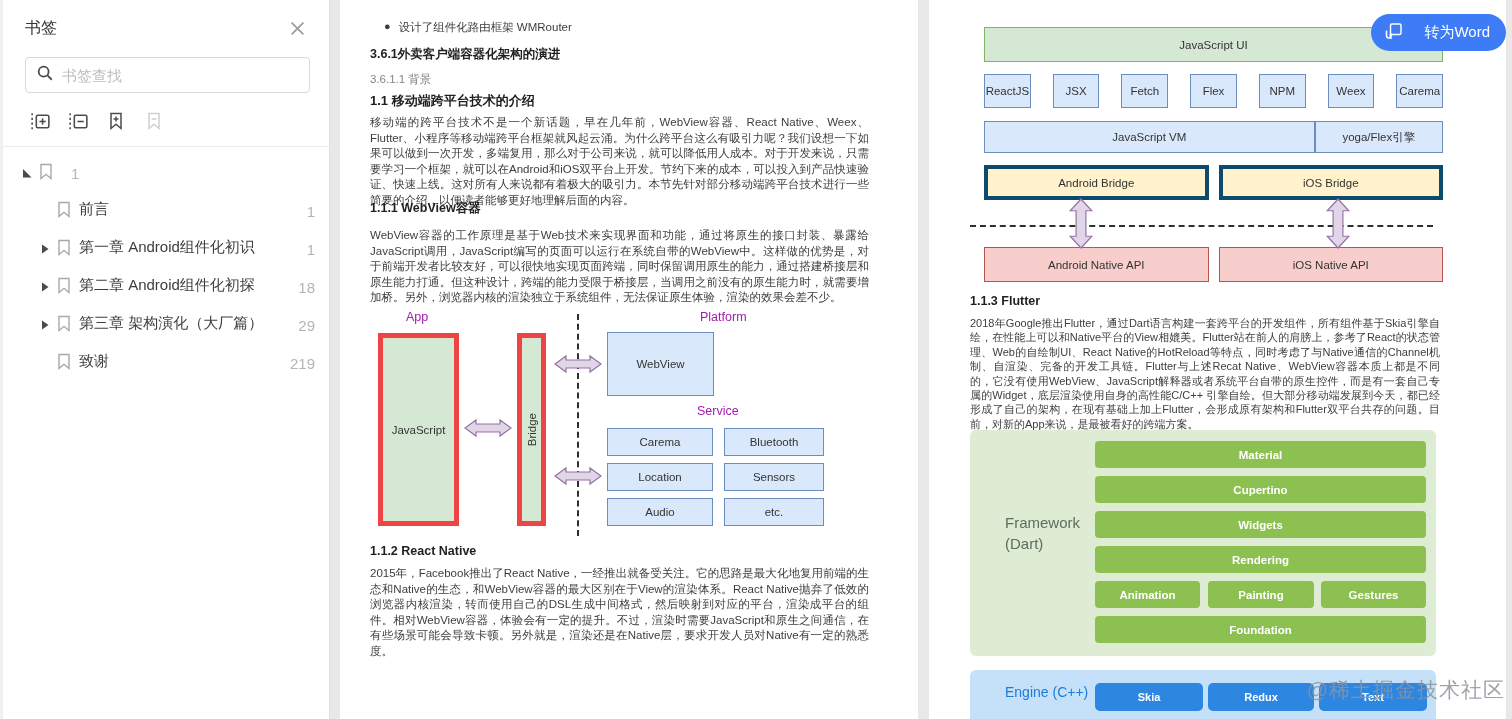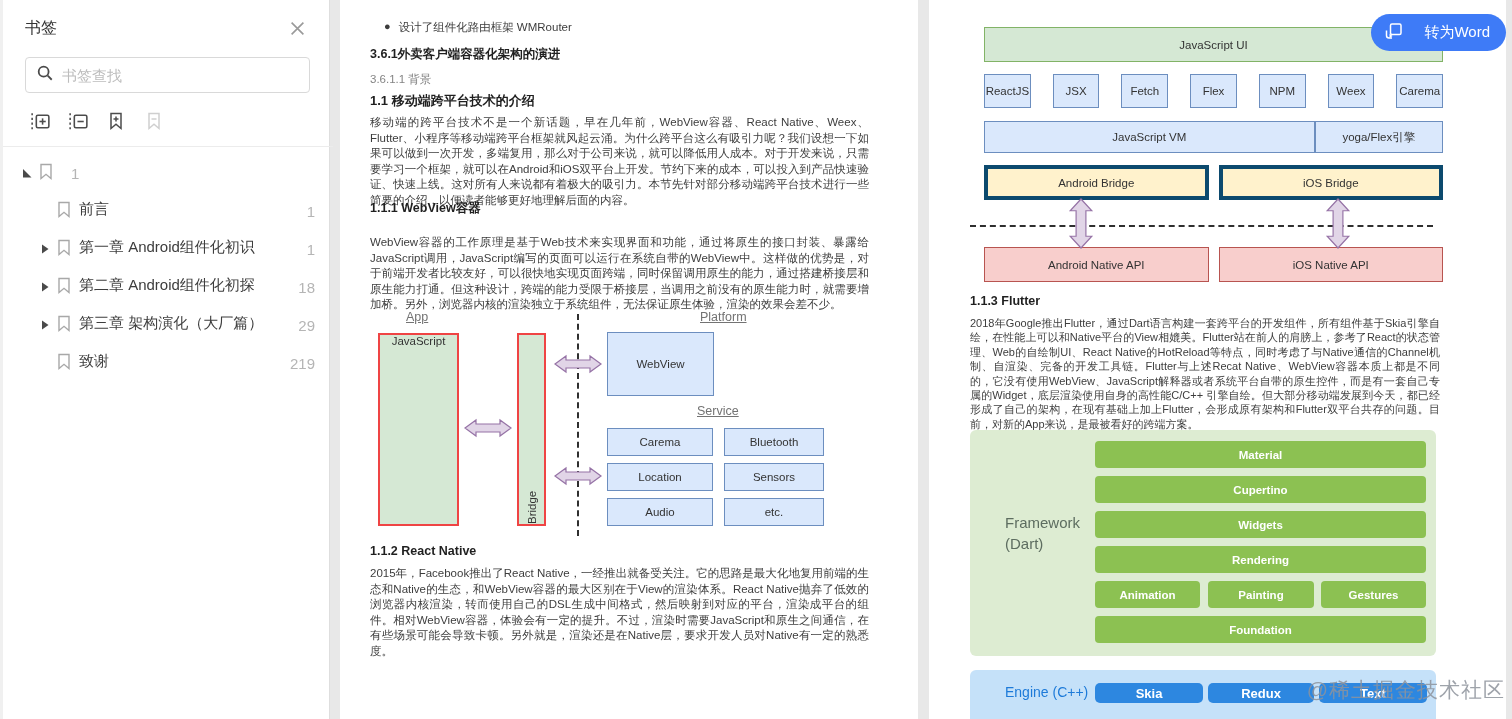--- a/index.html
+++ b/index.html
@@ -37,23 +37,23 @@
   .para { font-size:11.5px; line-height:15.5px; text-align:justify; }
   .para2 { font-size:11px; line-height:14.4px; text-align:justify; }
   .h-bold { font-size:12.5px; font-weight:bold; color:#1f1f1f; }
   .h-gray { font-size:11.5px; color:#848484; }
   .h-big { font-size:13px; font-weight:bold; color:#1f1f1f; }
   .bullet-row { display:flex; font-size:11.5px; color:#3d3d3d; }
   .bullet-row .dot { margin:0 8px 0 14px; font-size:11px; }
 
   
   .dgm1 { position:absolute; left:30px; top:308px; width:505px; height:236px; }
-  .d-label { position:absolute; font-size:12.5px; color:#737373;text-decoration:underline; }
-  .gbox { position:absolute; background:#d5e8d4; border:2px solid #ef4444; display:flex;
-          justify-content:center; font-size:11.5px; color:#333; }
+  .d-label { position:absolute; font-size:12.5px; color:#a21caf; }
+  .gbox { position:absolute; background:#d5e8d4; border:5px solid #ef4444; display:flex;
+          align-items:center; justify-content:center; font-size:11.5px; color:#333; }
   .bbox { position:absolute; background:#dae8fc; border:1px solid #6c8ebf; display:flex;
           align-items:center; justify-content:center; font-size:11.5px; color:#333; }
   .vtext { writing-mode:vertical-rl; transform:rotate(180deg); }
   .vdash { position:absolute; border-left:2px dashed #2f2f2f; }
   .arrow { position:absolute; }
 
   
   .rnd { position:absolute; left:41px; top:25px; width:463px; height:258px; }
   .rn-row { position:absolute; left:14px; width:459px; display:flex;align-items:flex-end; }
   .rn-cell { display:flex; align-items:center; justify-content:center; font-size:11.5px; color:#333; }
@@ -63,21 +63,21 @@
   .cell-red { background:#f8cecc; border:1px solid #b85450; }
   .rn-dash { position:absolute; left:0; top:200px; width:463px; border-top:2px dashed #2f2f2f; }
 
   
   .flutter { position:absolute; left:41px; top:430px; width:466px; height:226px; background:#ddecd2; border-radius:6px; }
   .fw-label { position:absolute; left:35px; top:82px; font-size:15px; line-height:21px; color:#5d6d60; }
   .fbar { position:absolute; height:27px; background:#8cc152; border-radius:4px; color:#fff; font-size:11.5px;
           font-weight:bold; display:flex; align-items:center; justify-content:center; }
   .engine { position:absolute; left:41px; top:670px; width:466px; height:90px; background:#c5e1f9; border-radius:6px; }
   .eng-label { position:absolute; left:35px; top:14px; font-size:14px; color:#1d7ad9; }
-  .ebar { position:absolute; top:13px; height:20px; background:#2d87e0; border-radius:5px; color:#fff; font-size:13px;
+  .ebar { position:absolute; top:13px; height:28px; background:#2d87e0; border-radius:5px; color:#fff; font-size:11px;
           font-weight:bold; display:flex; align-items:center; justify-content:center; }
 
   
   .convert-btn { position:absolute; top:14px; right:6px; height:37px; border-radius:19px; background:#3e7bf7;
                  color:#fff; font-size:15px; display:flex; align-items:center; gap:21px; padding:0 16px 0 13px;
                  z-index:40; cursor:pointer; }
   .watermark { position:absolute; top:676px; right:7px; font-size:21px; color:#8e939c; opacity:.85;
                letter-spacing:1px; z-index:50; pointer-events:none; }
 </style>
 </head>
@@ -227,21 +227,21 @@
 <section class="page page1">
   <div class="tblock bullet-row" style="top:20px">
     <span class="dot">●</span>
     <span>设计了组件化路由框架 WMRouter</span>
   </div>
   <div class="tblock h-bold" style="top:46px">3.6.1外卖客户端容器化架构的演进</div>
   <div class="tblock h-gray" style="top:72px">3.6.1.1 背景</div>
   <div class="tblock h-big" style="top:92px">1.1 移动端跨平台技术的介绍</div>
   <div class="tblock para" style="top:115px">移动端的跨平台技术不是一个新话题，早在几年前，WebView容器、React Native、Weex、Flutter、小程序等移动端跨平台框架就风起云涌。为什么跨平台这么有吸引力呢？我们设想一下如果可以做到一次开发，多端复用，那么对于公司来说，就可以降低用人成本。对于开发来说，只需要学习一个框架，就可以在Android和iOS双平台上开发。节约下来的成本，可以投入到产品快速验证、快速上线。这对所有人来说都有着极大的吸引力。本节先针对部分移动端跨平台技术进行一些简要的介绍，以便读者能够更好地理解后面的内容。</div>
   <div class="tblock h-bold" style="top:200px">1.1.1 WebView容器</div>
-  <div class="tblock para" style="top:235px">WebView容器的工作原理是基于Web技术来实现界面和功能，通过将原生的接口封装、暴露给JavaScript调用，JavaScript编写的页面可以运行在系统自带的WebView中。这样做的优势是，对于前端开发者比较友好，可以很快地实现页面跨端，同时保留调用原生的能力，通过搭建桥接层和原生能力打通。但这种设计，跨端的能力受限于桥接层，当调用之前没有的原生能力时，就需要增加桥。另外，浏览器内核的渲染独立于系统组件，无法保证原生体验，渲染的效果会差不少。</div>
+  <div class="tblock para" style="top:228px">WebView容器的工作原理是基于Web技术来实现界面和功能，通过将原生的接口封装、暴露给JavaScript调用，JavaScript编写的页面可以运行在系统自带的WebView中。这样做的优势是，对于前端开发者比较友好，可以很快地实现页面跨端，同时保留调用原生的能力，通过搭建桥接层和原生能力打通。但这种设计，跨端的能力受限于桥接层，当调用之前没有的原生能力时，就需要增加桥。另外，浏览器内核的渲染独立于系统组件，无法保证原生体验，渲染的效果会差不少。</div>
 
   <div class="dgm1">
     <span class="d-label" style="left:36px; top:2px">App</span>
     <span class="d-label" style="left:330px; top:2px">Platform</span>
     <span class="d-label" style="left:327px; top:96px">Service</span>
 
     <div class="gbox" style="left:8px; top:25px; width:81px; height:193px">
       <span>JavaScript</span>
     </div>
     <div class="gbox" style="left:147px; top:25px; width:29px; height:193px">

